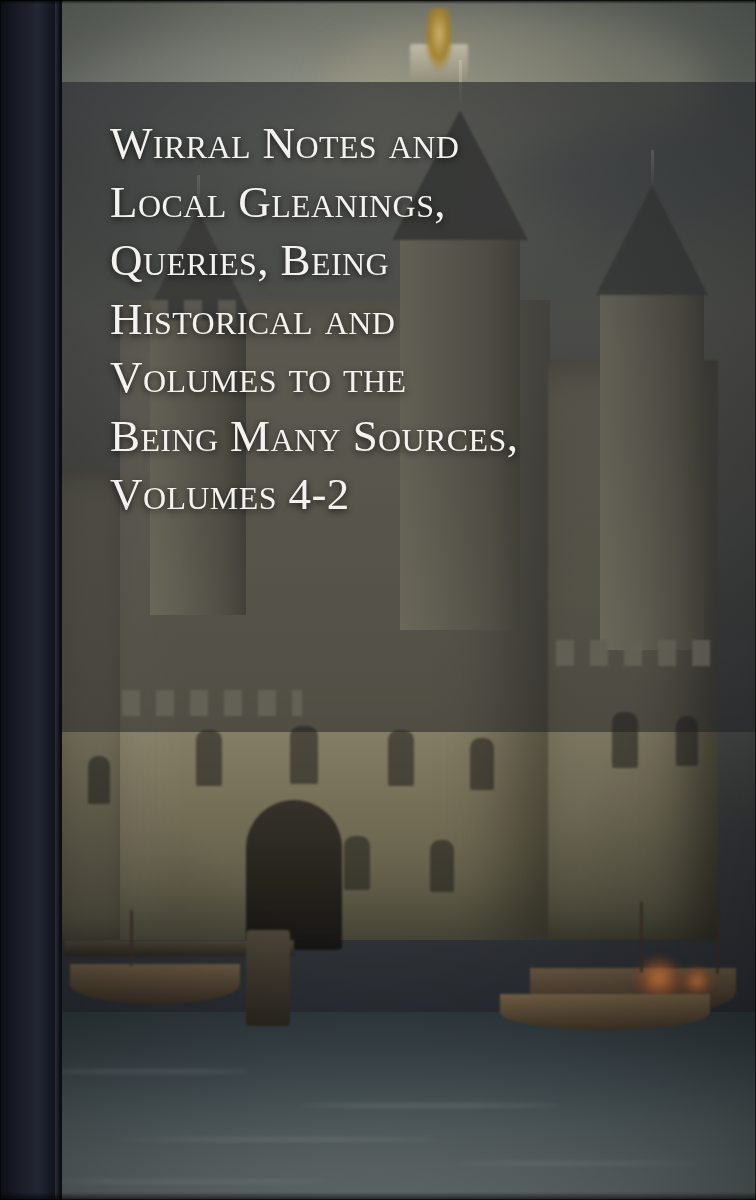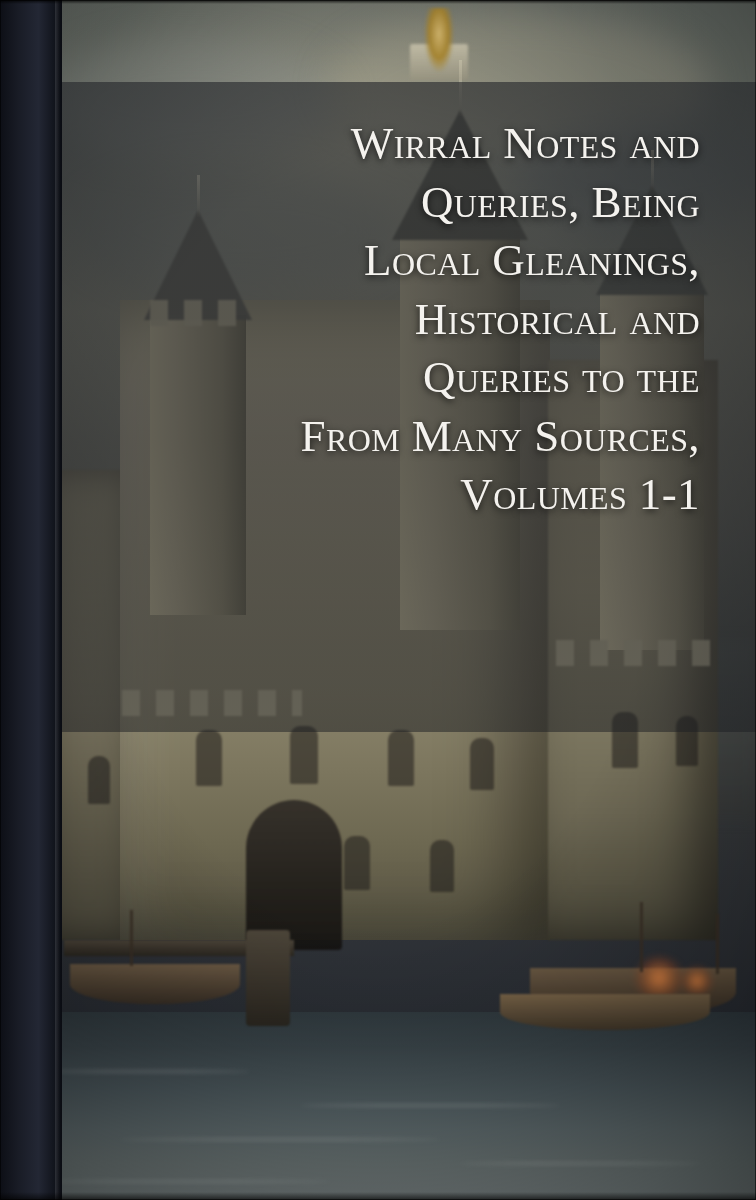--- a/index.html
+++ b/index.html
@@ -266,21 +266,20 @@
     height: 650px;
     background: linear-gradient(to bottom, rgba(36,38,42,0.62) 0%, rgba(30,32,36,0.58) 55%, rgba(28,30,34,0.50) 100%);
     z-index: 20;
   }
 
   .title {
     position: absolute;
     right: 56px;
     top: 32px;
     width: 590px;
-    text-align: right;
     color: #f4f2ee;
     font-family: "Liberation Serif", serif;
     font-size: 45px;
     line-height: 1.30;
     letter-spacing: 0.4px;
     font-variant: small-caps;
     text-shadow: 0 2px 7px rgba(0,0,0,0.75);
     font-weight: 400;
   }
   .title .line { display: block; white-space: nowrap; }
@@ -379,26 +378,26 @@
     <div class="boat" style="left:500px; top:986px; width:210px; height:54px;">
       <div class="boat-hull" style="left:0; top:8px; width:210px; height:36px; background:linear-gradient(to bottom,#7b6546,#443829);"></div>
     </div>
 
     <div class="vignette"></div>
   </div>
 
   <div class="title-panel">
     <div class="title">
       <span class="line">Wirral Notes and</span>
+      <span class="line">Local Gleanings,</span>
       <span class="line">Queries, Being</span>
-      <span class="line">Local Gleanings,</span>
       <span class="line">Historical and</span>
-      <span class="line">Queries to the</span>
-      <span class="line">From Many Sources,</span>
-      <span class="line">Volumes 1-1</span>
+      <span class="line">Volumes to the</span>
+      <span class="line">Being Many Sources,</span>
+      <span class="line">Volumes 4-2</span>
     </div>
   </div>
 
   <div class="spine"></div>
   <div class="spine-hi"></div>
   <div class="top-edge"></div>
   <div class="bottom-edge"></div>
   <div class="cover-frame"></div>
 </div>
 

